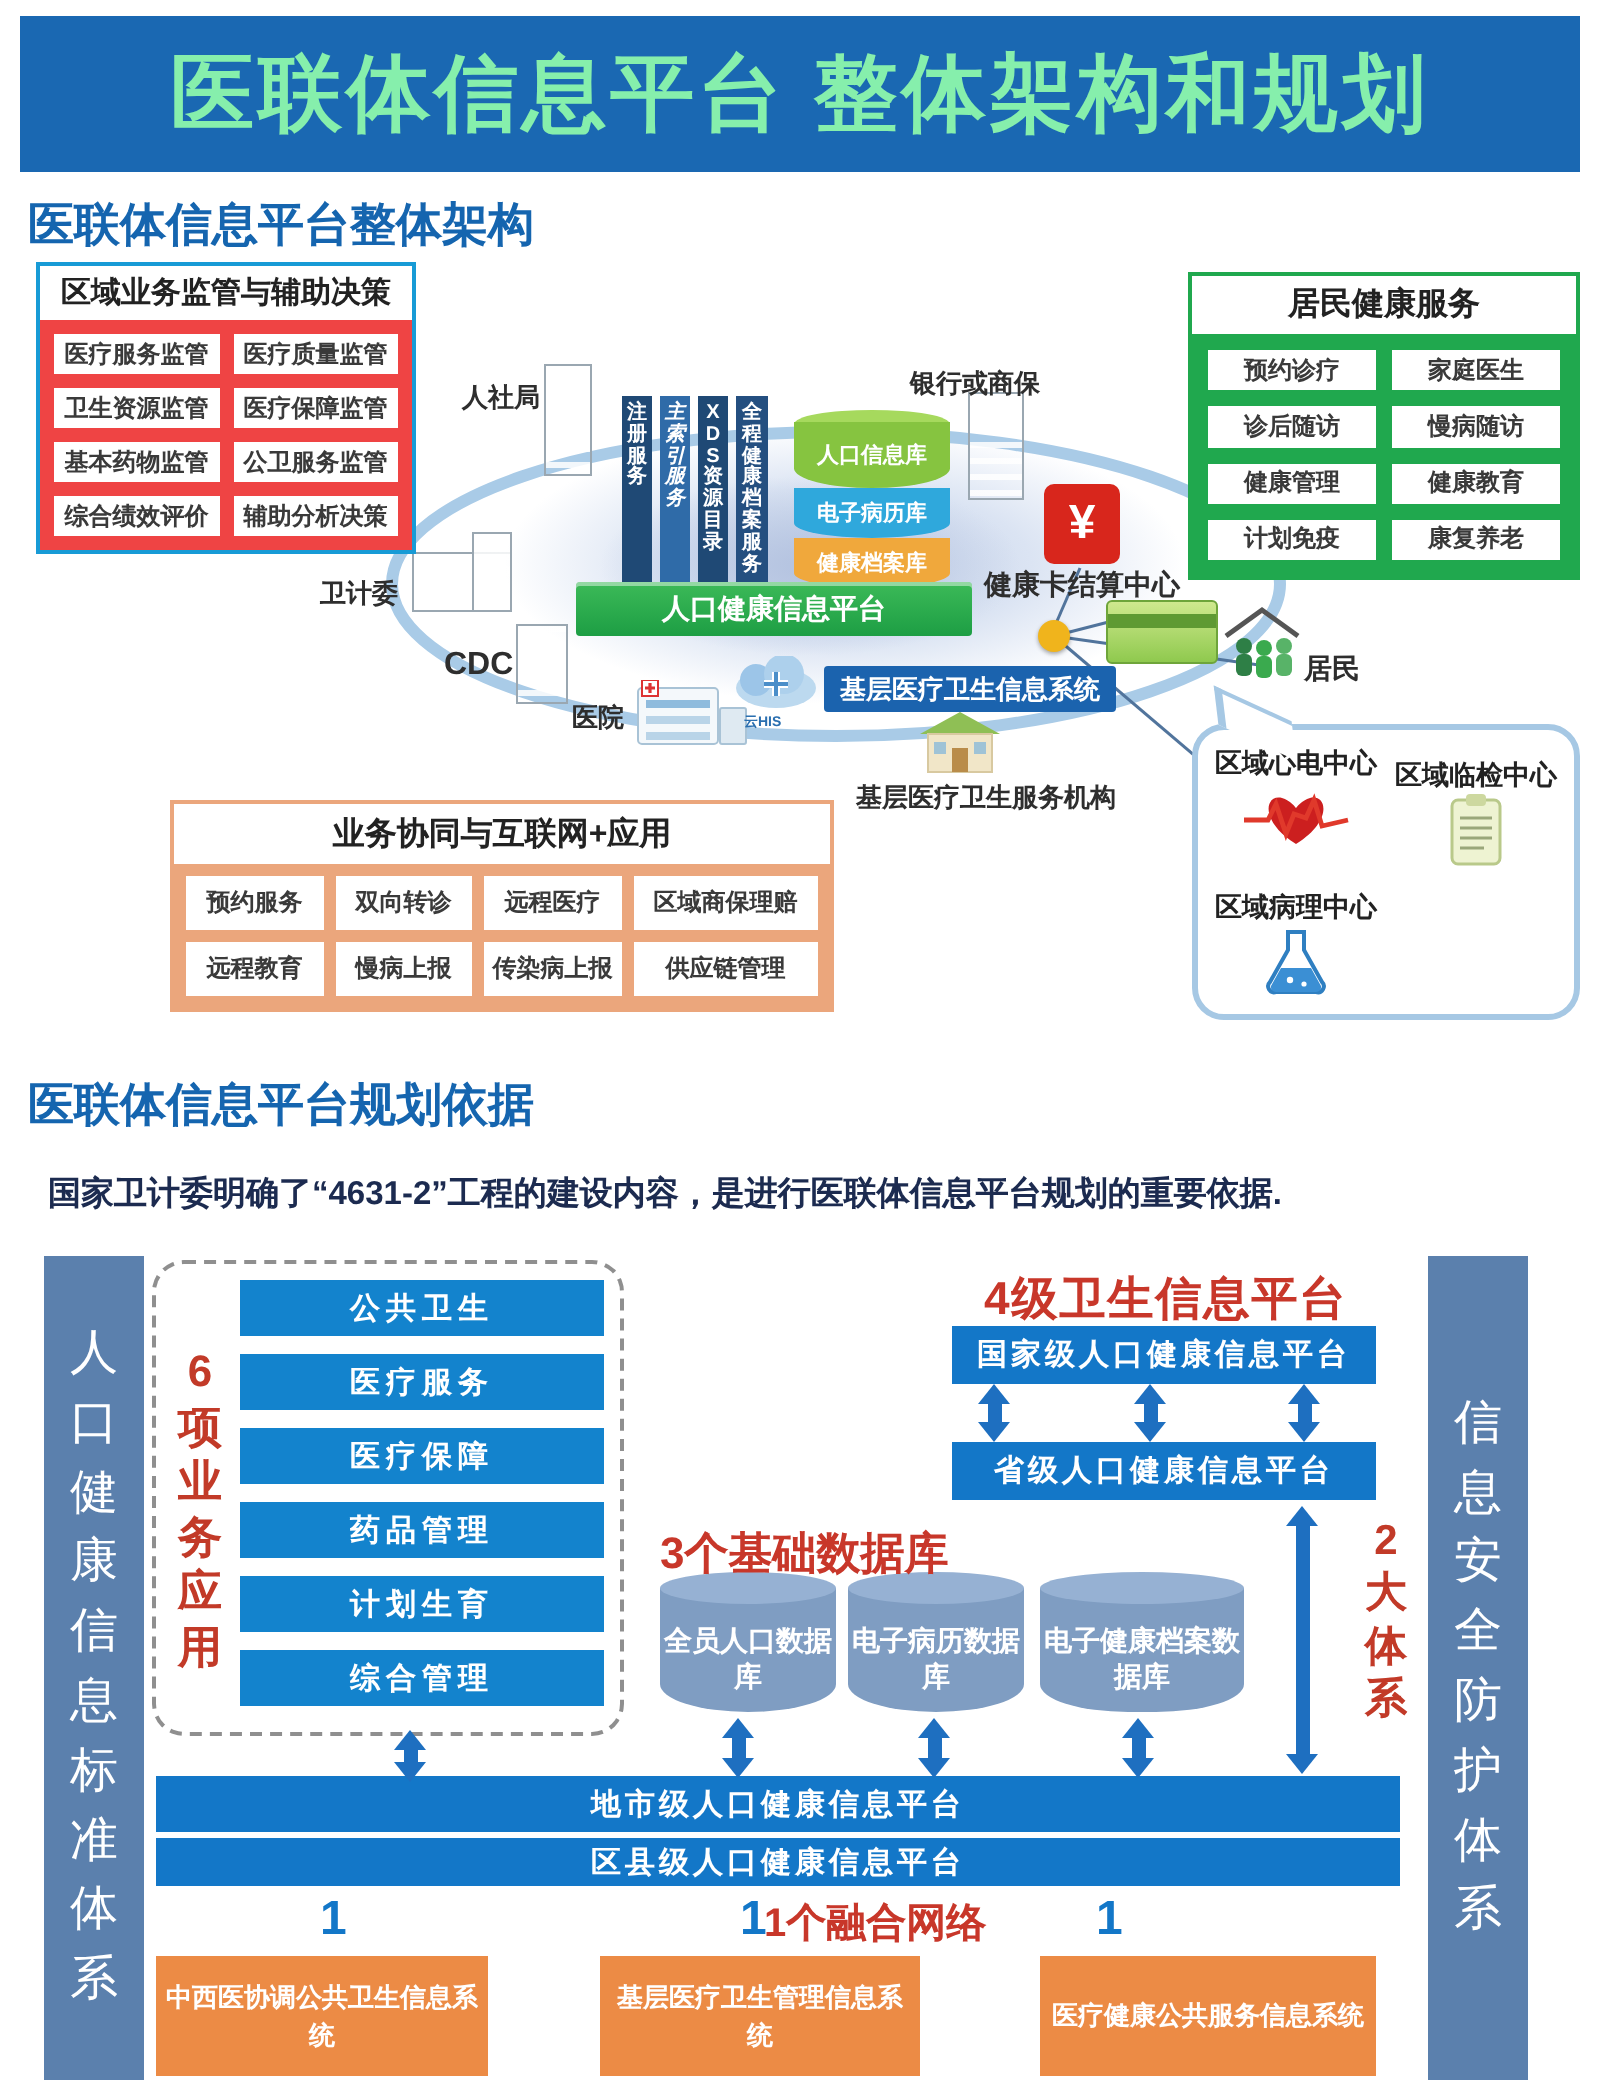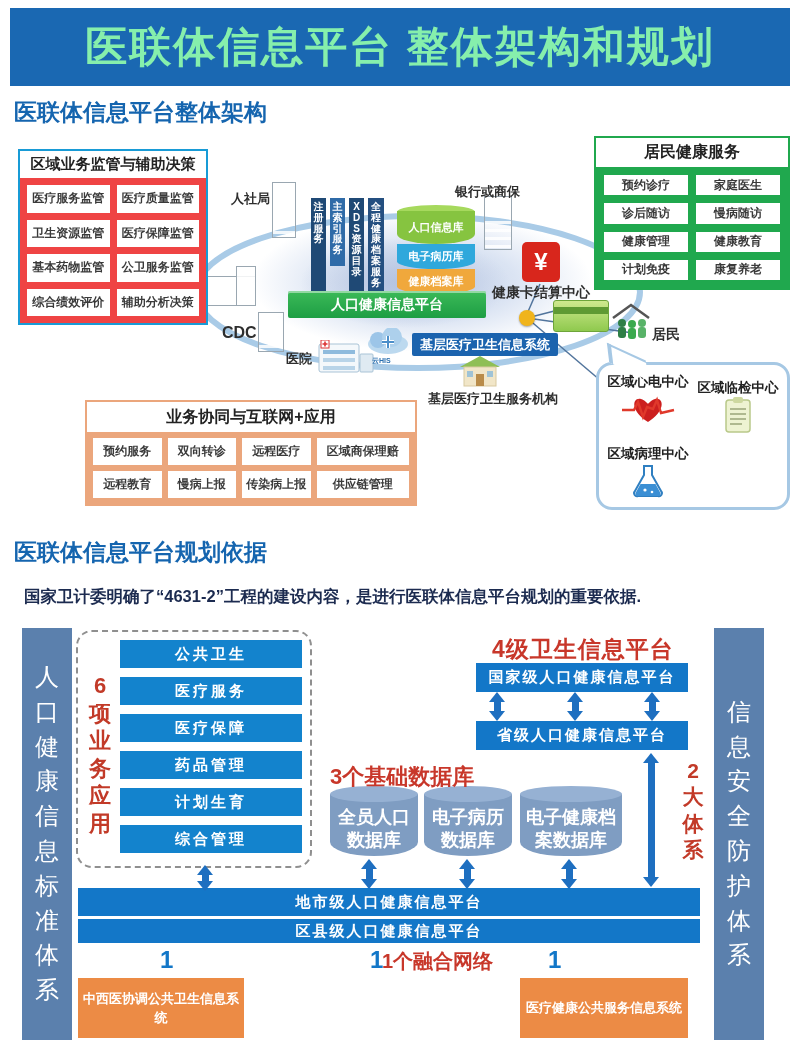--- a/index.html
+++ b/index.html
@@ -51,21 +51,21 @@
   .vred .vt{word-break:break-all;text-align:center;line-height:1.25;}
   .dash{position:absolute;border:2px dashed #8f8f8f;border-radius:16px;z-index:2;}
   .appbox{position:absolute;background:#1383cd;color:#fff;font-size:15px;font-weight:bold;
           display:flex;align-items:center;justify-content:center;z-index:4;letter-spacing:3px;}
   .bluebar{position:absolute;background:#1377c8;color:#fff;font-size:15px;font-weight:bold;
            display:flex;align-items:center;justify-content:center;z-index:4;letter-spacing:2px;}
   .redlab{position:absolute;color:#c8372a;font-weight:bold;z-index:5;white-space:nowrap;}
   .one{position:absolute;color:#1377c8;font-weight:bold;font-size:24px;z-index:5;}
   .cyl{position:absolute;background:#7f9dc2;z-index:4;border-radius:0 0 44px 44px/0 0 14px 14px;
        display:flex;align-items:center;justify-content:center;text-align:center;color:#fff;
-       font-weight:bold;font-size:18px;line-height:1.3;padding-top:8px;box-sizing:border-box;}
+       font-weight:bold;font-size:14px;line-height:1.3;padding-top:8px;box-sizing:border-box;}
   .cyl::before{content:"";position:absolute;top:-8px;left:0;right:0;height:16px;background:#96b1d3;border-radius:50%;}
   .obox{position:absolute;background:#ec8b45;color:#fff;font-size:13px;font-weight:bold;text-align:center;
         display:flex;align-items:center;justify-content:center;line-height:1.5;z-index:4;padding:4px;box-sizing:border-box;}
   .dar{position:absolute;width:7px;background:#1e6fc0;z-index:5;}
   .dar::before{content:"";position:absolute;left:-5px;top:-9px;border:8px solid transparent;border-top:0;border-bottom:10px solid #1e6fc0;}
   .dar::after{content:"";position:absolute;left:-5px;bottom:-9px;border:8px solid transparent;border-bottom:0;border-top:10px solid #1e6fc0;}
   .tinylab{position:absolute;z-index:5;font-size:7px;color:#2a6fb0;font-weight:bold;white-space:nowrap;}
 </style>
 </head>
 <body>
@@ -84,21 +84,21 @@
     <ellipse cx="418" cy="292" rx="222" ry="76" fill="none" stroke="#a9cbe7" stroke-width="6"></ellipse>
     <line x1="527" y1="318" x2="633" y2="333" stroke="#51749c" stroke-width="1.5"></line>
     <line x1="527" y1="318" x2="614" y2="392" stroke="#51749c" stroke-width="1.5"></line>
     <line x1="527" y1="318" x2="566" y2="308" stroke="#51749c" stroke-width="1.5"></line>
     <line x1="540" y1="284" x2="527" y2="314" stroke="#51749c" stroke-width="1.5"></line>
   </svg>
 
   <div class="pillar" style="left:311px;top:198px;width:15px;height:95px;background:#1f4975;">
       <div class="vt">注册服务</div>
     </div>
-  <div class="pillar" style="left:330px;top:198px;width:15px;height:68px;background:#2f6ba8;">
+  <div class="pillar" style="left:330px;top:198px;width:15px;height:95px;background:#2f6ba8;font-style:italic;">
       <div class="vt">主索引服务</div>
     </div>
   <div class="pillar" style="left:349px;top:198px;width:15px;height:95px;background:#1f4975;">
       <div class="vt">XDS资源目录</div>
     </div>
   <div class="pillar" style="left:368px;top:198px;width:16px;height:95px;background:#244f80;">
       <div class="vt">全程健康档案服务</div>
     </div>
 
   <div class="cap" style="left:397px;top:205px;width:78px;height:14px;background:#a6d95d;"></div>
@@ -172,21 +172,21 @@
 
   <div class="nlabel" style="left:428px;top:390px;">基层医疗卫生服务机构</div>
   <svg class="icon" style="left:458px;top:354px;" width="44" height="34">
     <polygon points="2,13 22,2 42,13" fill="#8fbf55"></polygon>
     <rect x="6" y="13" width="32" height="19" fill="#f1e6c8" stroke="#d8c9a0"></rect>
     <rect x="18" y="20" width="8" height="12" fill="#b98c4a"></rect>
     <rect x="9" y="17" width="6" height="6" fill="#9fc3d6"></rect>
     <rect x="29" y="17" width="6" height="6" fill="#9fc3d6"></rect>
   </svg>
 
-  <div class="panel" style="left:18px;top:149px;width:190px;height:176px;border-color:#189bd6;">
+  <div class="panel" style="left:18px;top:131px;width:190px;height:146px;border-color:#189bd6;">
     <div class="ph" style="height:27px;font-size:15px;">区域业务监管与辅助决策</div>
     <div class="pb" style="height:calc(100% - 27px);background:#ef4444;grid-template-columns:1fr 1fr;gap:7px;padding:7px;">
       <div class="cell">医疗服务监管</div>
       <div class="cell">医疗质量监管</div>
       <div class="cell">卫生资源监管</div>
       <div class="cell">医疗保障监管</div>
       <div class="cell">基本药物监管</div>
       <div class="cell">公卫服务监管</div>
       <div class="cell">综合绩效评价</div>
       <div class="cell">辅助分析决策</div>
@@ -294,15 +294,16 @@
 
   <div class="bluebar" style="left:78px;top:888px;width:622px;height:28px;">地市级人口健康信息平台</div>
   <div class="bluebar" style="left:78px;top:919px;width:622px;height:24px;">区县级人口健康信息平台</div>
 
   <div class="one" style="left:160px;top:946px;">1</div>
   <div class="one" style="left:370px;top:946px;">1</div>
   <div class="one" style="left:548px;top:946px;">1</div>
   <div class="redlab" style="left:382px;top:948px;font-size:20px;">1个融合网络</div>
 
   <div class="obox" style="left:78px;top:978px;width:166px;height:60px;">中西医协调公共卫生信息系统</div>
+  <div class="obox" style="left:300px;top:978px;width:160px;height:60px;">基层医疗卫生管理信息系统</div>
   <div class="obox" style="left:520px;top:978px;width:168px;height:60px;">医疗健康公共服务信息系统</div>
 
 </div>
 
 </body></html>

